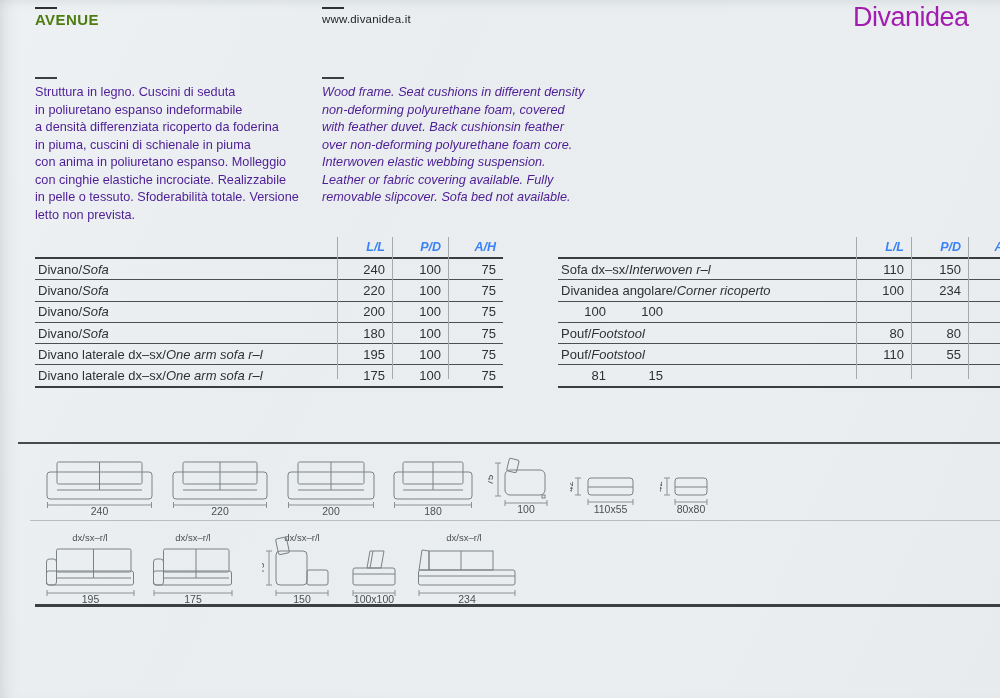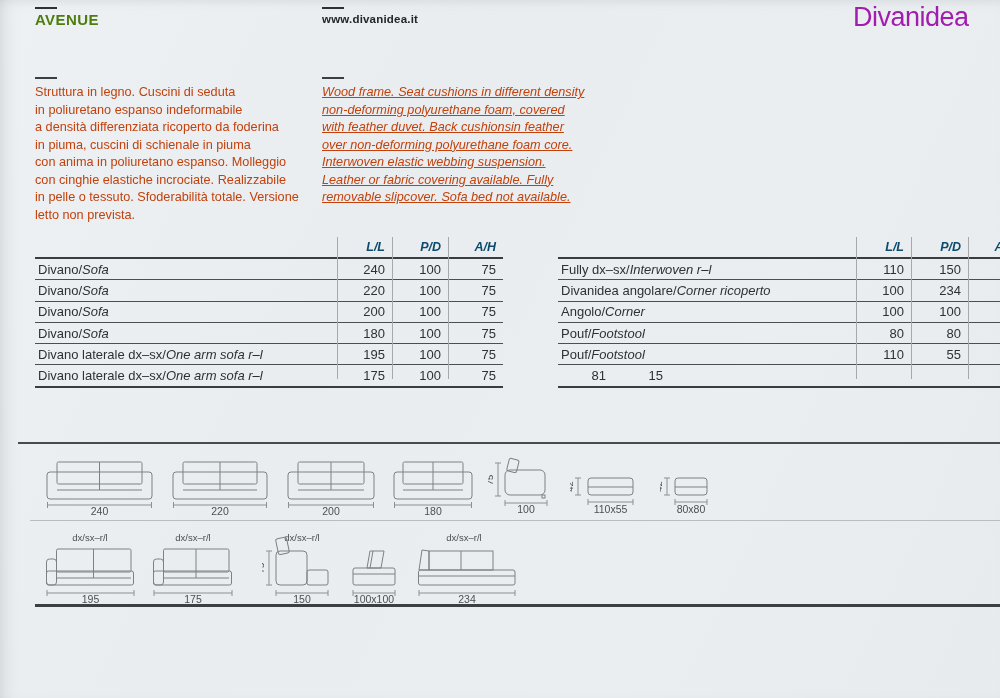--- a/index.html
+++ b/index.html
@@ -7,34 +7,34 @@
     width:1000px;height:698px;position:relative;overflow:hidden;
     background:linear-gradient(115deg,#eef1f3 0%,#e9edef 35%,#eaeef0 70%,#e7ebed 100%);
     font-family:"Liberation Sans","DejaVu Sans",sans-serif;
     color:#2e3132;
     box-shadow:inset 14px 0 18px -14px rgba(90,100,105,.25), inset 0 10px 14px -12px rgba(90,100,105,.2);
   }
   .abs{position:absolute;}
   .dash{background:#2e3133;height:2px;width:22px;}
   .dash.thin{height:1.5px;background:#3c3f41;}
   .model-title{font-size:15px;font-weight:bold;letter-spacing:.4px;color:#4d7c0f;}
-  .site{font-size:11.5px;font-weight:bold;letter-spacing:.2px;color:#232527;}
+  .site{font-size:11.5px;font-weight:normal;letter-spacing:.2px;color:#232527;}
   .logo{font-size:27px;font-weight:400;letter-spacing:-.5px;color:#a21caf;white-space:nowrap;}
-  .para{font-size:12.7px;line-height:17.5px;color:#c2410c;white-space:pre-line;width:295px;}
-  .para.en{font-style:italic;text-decoration:underline;}
+  .para{font-size:12.7px;line-height:17.5px;color:#4c1d95;white-space:pre-line;width:295px;}
+  .para.en{font-style:italic;}
 
   
   .spec-table{position:absolute;top:237px;}
   .trow{display:flex;align-items:center;height:20.3px;border-bottom:1px solid #4b4f51;}
   .trow.thead{height:20px;border-bottom:2px solid #393d3f;}
   .trow.last{border-bottom:2px solid #393d3f;}
   .tname{font-size:13px;padding-left:3px;white-space:nowrap;overflow:hidden;}
   .tname em{font-style:italic;}
   .tval{font-size:13px;text-align:right;padding-right:7px;box-sizing:border-box;flex:none;}
-  .th{font-size:12.5px;font-style:italic;color:#0c4a6e;font-weight:bold;}
+  .th{font-size:12.5px;font-style:italic;color:#3b82f6;font-weight:bold;}
   .vline{position:absolute;top:0;width:1px;background:#a4a9ac;}
   .t-left .tname{width:302px;}
   .t-left .c1{width:55px;} .t-left .c2{width:56px;} .t-left .c3{width:55px;}
   .t-right .tname{width:298px;}
   .t-right .c1{width:55px;} .t-right .c2{width:57px;} .t-right .c3{width:55px;}
 
   .hr1{position:absolute;top:442px;left:18px;width:982px;height:2px;background:#474b4d;}
   .hr2{position:absolute;top:520px;left:30px;width:970px;height:1px;background:#b9bdbf;}
   .hr3{position:absolute;top:604px;left:35px;width:965px;height:2.5px;background:#3d4043;}
 
@@ -125,33 +125,32 @@
 </div>
 
 <div class="spec-table t-right" style="left:558px;width:465px;">
   <div class="trow thead">
     <div class="tname"></div>
     <div class="tval th c1">L/L</div>
     <div class="tval th c2">P/D</div>
     <div class="tval th c3">A/H</div>
   </div>
   <div class="trow">
-    <div class="tname"><span>Fully dx–sx/</span><em>Interwoven r–l</em></div>
+    <div class="tname"><span>Sofa dx–sx/</span><em>Interwoven r–l</em></div>
     <div class="tval c1">110</div>
     <div class="tval c2">150</div>
     <div class="tval c3"></div>
   </div>
   <div class="trow">
     <div class="tname"><span>Divanidea angolare/</span><em>Corner ricoperto</em></div>
     <div class="tval c1">100</div>
     <div class="tval c2">234</div>
     <div class="tval c3"></div>
   </div>
   <div class="trow">
-    <div class="tname"><span>Angolo/</span><em>Corner</em></div>
     <div class="tval c1">100</div>
     <div class="tval c2">100</div>
     <div class="tval c3"></div>
   </div>
   <div class="trow">
     <div class="tname"><span>Pouf/</span><em>Footstool</em></div>
     <div class="tval c1">80</div>
     <div class="tval c2">80</div>
     <div class="tval c3"></div>
   </div>

